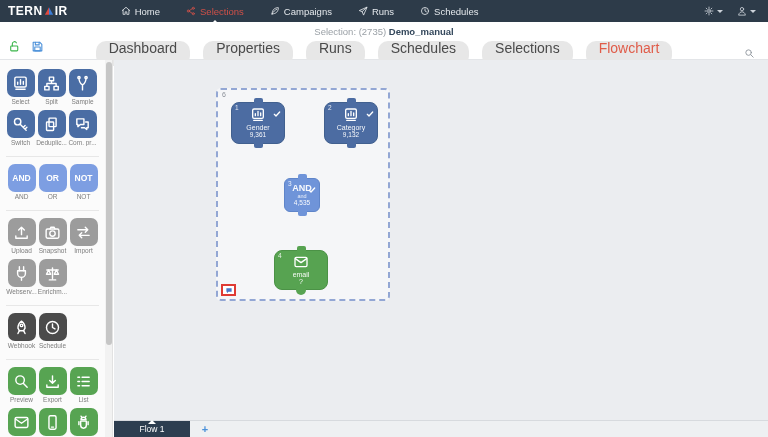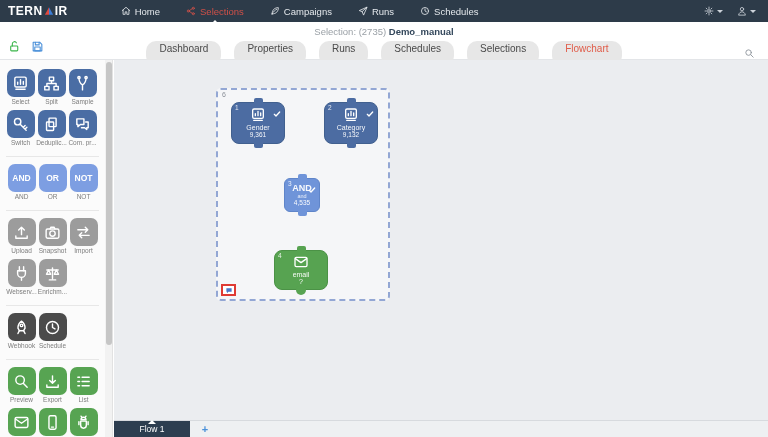--- a/index.html
+++ b/index.html
@@ -19,21 +19,21 @@
   .nav-right .nr { display:flex; align-items:center; gap:3px; cursor:pointer; }
   .nav-right svg { width:10px; height:10px; }
   .caret { width:0; height:0; border-left:3px solid transparent; border-right:3px solid transparent; border-top:3.5px solid #cdd3da; display:inline-block; }
 
   
   .header { position:absolute; top:22px; left:0; right:0; height:38px; background:#fff; border-bottom:1px solid #e3e5e8; }
   .hdr-title { text-align:center; font-size:9.5px; padding-top:4px; }
   .hdr-title .pre { color:#9aa0a6; }
   .hdr-title .name { color:#33475b; font-weight:bold; }
   .hdr-tabs { display:flex; justify-content:center; gap:13px; margin-top:4px; }
-  .pill { background:#e7e7e7; border-radius:10px; height:25px; line-height:15px; padding:0 13px; font-size:10px; color:#4a4a4a; cursor:pointer; }
+  .pill { background:#e7e7e7; border-radius:10px; height:25px; line-height:15px; padding:0 13px; font-size:14px; color:#4a4a4a; cursor:pointer; }
   .pill.active { color:#e05c49; }
   .hdr-left { position:absolute; left:8px; top:17px; display:flex; gap:10px; align-items:center; }
   .hdr-left svg { width:13px; height:13px; cursor:pointer; }
   .hdr-search { position:absolute; right:13px; top:23px; color:#8e959c; cursor:pointer; }
   .hdr-search svg { width:11px; height:11px; }
 
   
   .palette { position:absolute; left:0; top:60px; bottom:0; width:105px; background:#fbfbfb; padding-top:9px; overflow:hidden; }
   .pal-group { padding:0 0 2px 5px; }
   .pal-group + .pal-group { border-top:1px solid #e7e7e7; margin:3px 6px 0 6px; padding:7px 0 2px 0; }

